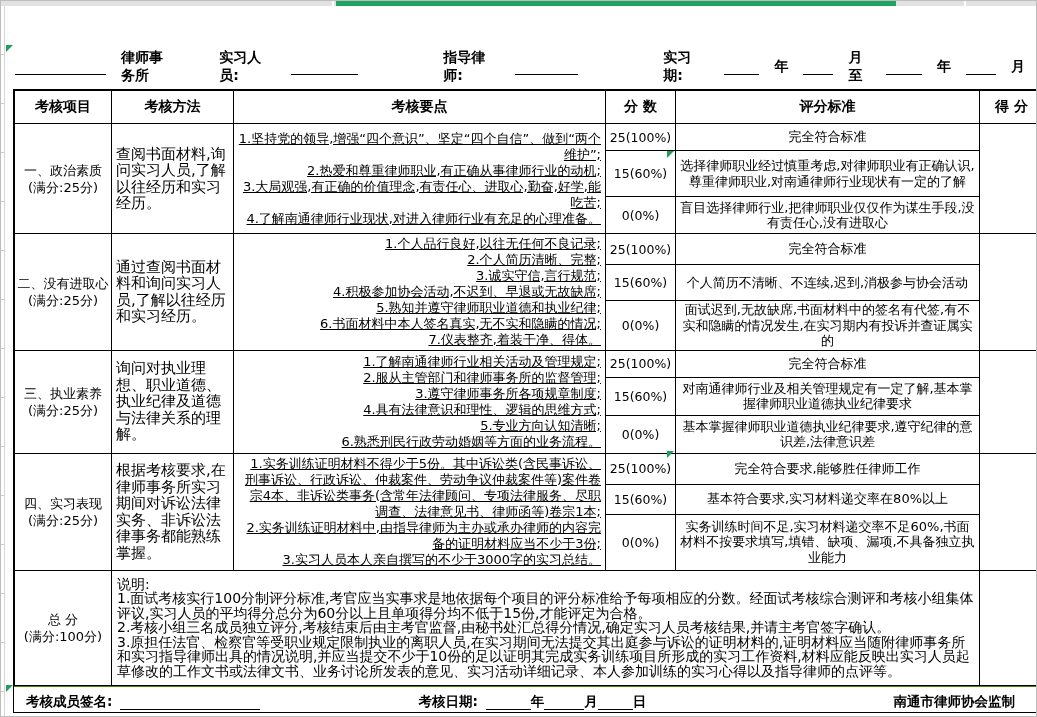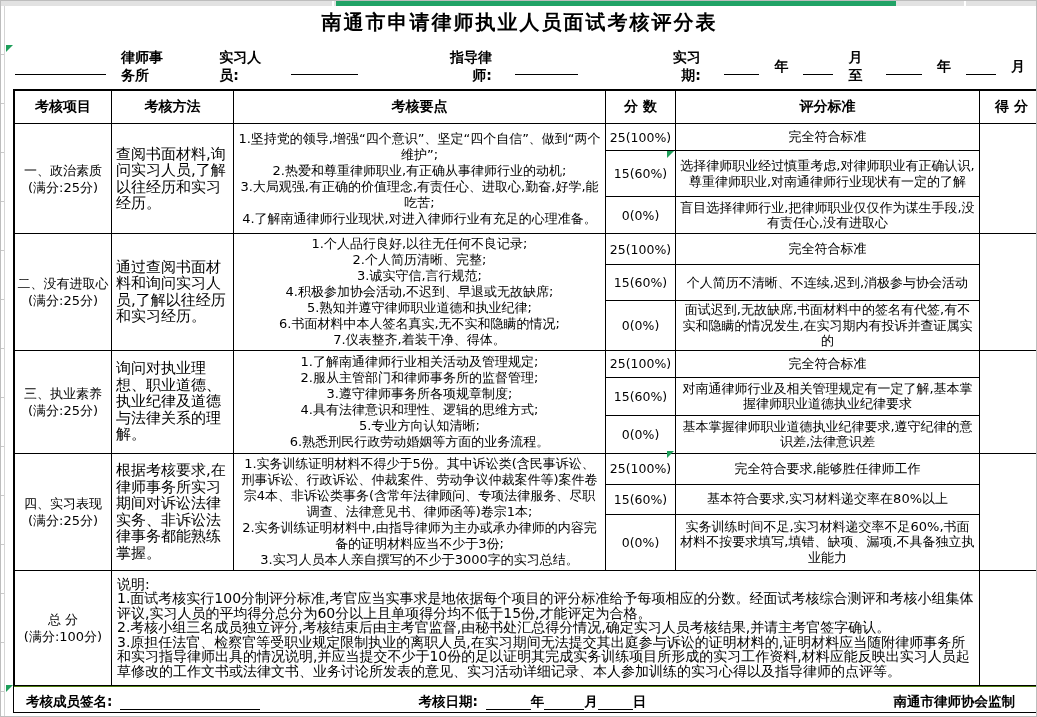--- a/index.html
+++ b/index.html
@@ -19,34 +19,34 @@
     border-right:1px solid #d5d5d5;
     background:repeating-linear-gradient(to bottom, #fff 0, #fff 48px, #c9c9c9 48px, #c9c9c9 49px); }
 
   .title { position:absolute; left:0; top:8px; width:1037px; text-align:center;
            font-size:20px; font-weight:bold; letter-spacing:2px; }
 
   .inforow { position:absolute; left:14px; top:46px; width:1010px; height:40px;
              display:flex; align-items:center; font-size:14px; font-weight:600;gap:15px; }
   .blank { display:inline-block; border-bottom:1px solid #000; height:16px; }
   .w115 { width:115px; } .w85 { width:85px; } .w80 { width:80px; }
-  .w45 { width:45px; } .w40 { width:40px; } .w46 { width:46px; } .w38 { width:38px; } .w35 { width:35px; } .g28 { margin-left:28px; } .g70 { margin-left:70px;text-align:right; } .g8 { margin-left:8px; }
+  .w45 { width:45px; } .w40 { width:40px; } .w46 { width:46px; } .w38 { width:38px; } .w35 { width:35px; } .g28 { margin-left:28px; } .g70 { margin-left:70px; } .g8 { margin-left:8px; }
 
   .formbox { position:absolute; left:12px; top:88px; width:1029px; height:624px;
              border:1px solid #000; }
   table.grid { border-collapse:collapse; table-layout:fixed; width:1029px; }
   table.grid col.c1 { width:97px; } table.grid col.c2 { width:122px; }
   table.grid col.c3 { width:372px; } table.grid col.c4 { width:70px; }
   table.grid col.c5 { width:304px; } table.grid col.c6 { width:64px; }
   table.grid td, table.grid th { border:1px solid #000; overflow:hidden; vertical-align:middle; }
   tr.hrow { height:33px; }
   tr.hrow th { font-size:14px; font-weight:600; text-align:center; background:#fff; }
   .c-item { text-align:center; font-size:13px; line-height:17px; }
   .c-method { font-size:15px; line-height:16.5px; padding:2px 4px; text-align:left; }
-  .c-points { font-size:13px; line-height:16px; padding:1px 4px; text-align:center; white-space:pre-line; }
+  .c-points { font-size:13px; line-height:16px; padding:1px 4px; text-align:right; white-space:pre-line;text-decoration:underline; }
   .c-score { font-size:12.5px; text-align:center; }
   .c-standard { font-size:13px; line-height:15.5px; padding:1px 4px; text-align:center; vertical-align:top; }
   .c-note { font-size:14px; line-height:14.4px; padding:1px 5px; text-align:left;
             white-space:pre-line; vertical-align:top; }
   tr.h27{height:27px;} tr.h46{height:46px;} tr.h37{height:37px;}
   tr.h31{height:31px;} tr.h36{height:36px;} tr.h47{height:47px;}
   tr.h38{height:38px;} tr.h30{height:30px;} tr.h56{height:56px;}
   tr.h115{height:115px;}
 
   .footer { height:31px; border-top:1px solid #4d7c0f; display:flex; align-items:center;
@@ -64,21 +64,20 @@
 
 <div class="page">
 
   <div class="topstrip">
     <div class="greenbar"></div>
     <div class="sep sep1"></div>
     <div class="sep sep2"></div>
   </div>
   <div class="leftsliver"></div>
 
-  <div class="title">南通市申请律师执业人员面试考核评分表</div>
 
   <div class="inforow">
     <span class="blank w115"></span>
       <span>律师事务所</span>
     <span class="g28">实习人员:</span>
     <span class="blank w85 g8"></span>
     <span class="g70">指导律师:</span>
     <span class="blank w80 g8"></span>
     <span class="g70">实习期:</span>
     <span class="blank w45 g8"></span>

